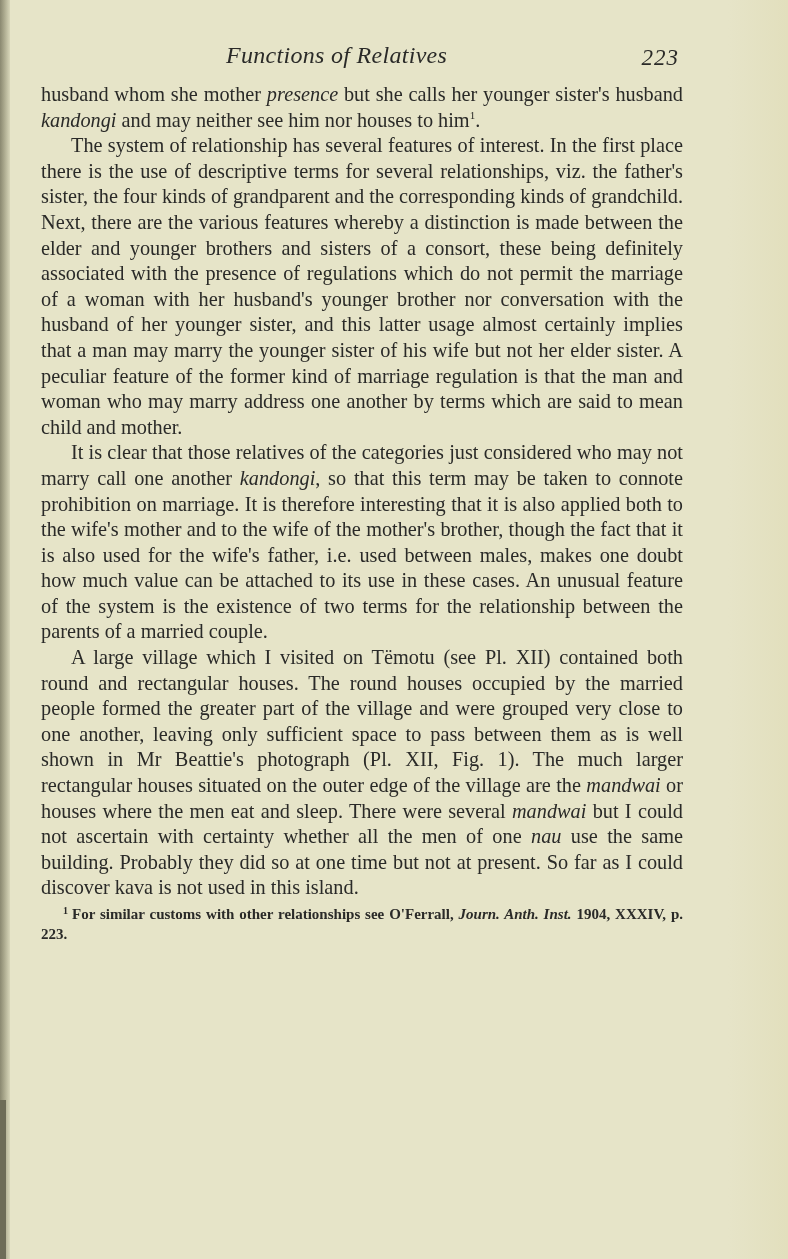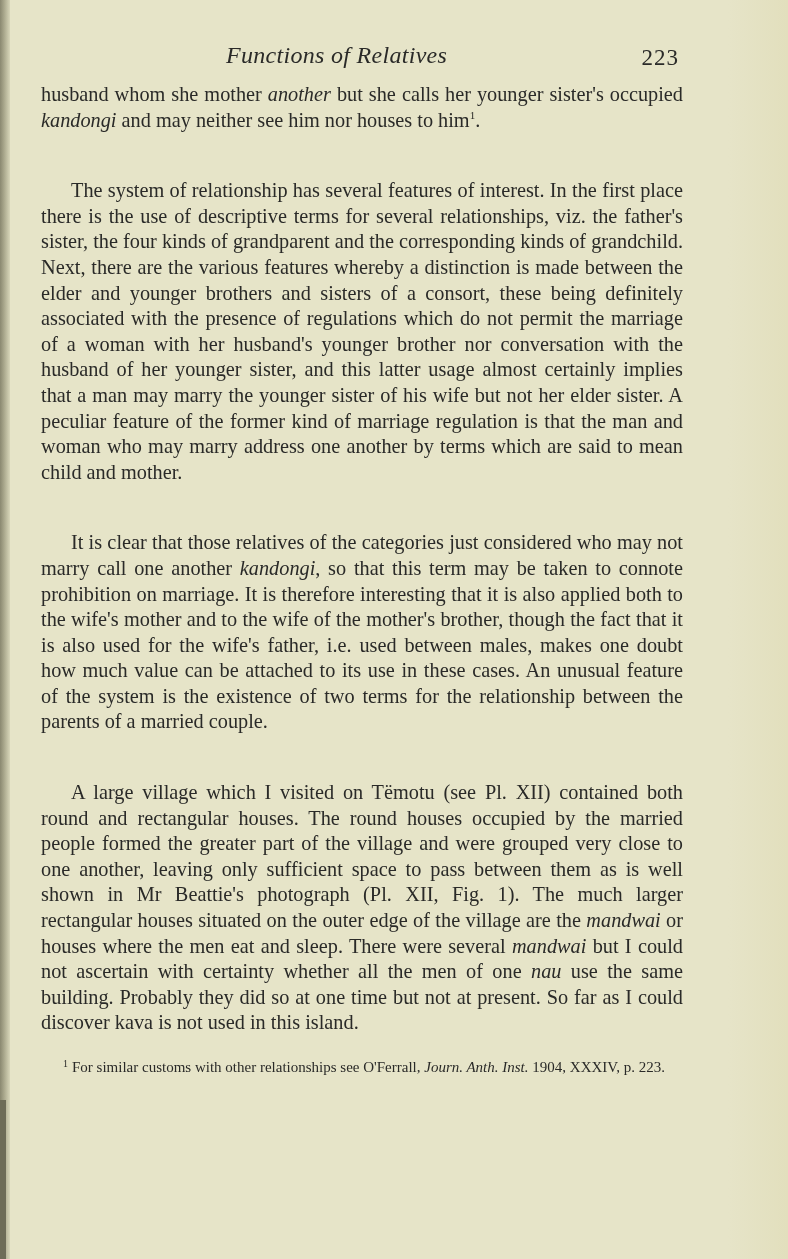--- a/index.html
+++ b/index.html
@@ -29,55 +29,55 @@
     position: relative; height: 38px;
     font-size: 24px;
     text-align: right;
   }
   .running-title {
     position: absolute; left: 185px; top: 2px;
     font-style: italic; letter-spacing: 0.3px;
   }
   .page-number {
     position: absolute; right: 4px; top: 5px;
-    font-size: 23px; letter-spacing: 1px;
+    font-size: 23px; letter-spacing: 1px; font-style: italic;
   }
   .body-text {
     font-size: 20.3px;
     line-height: 25.6px;
     text-align: justify;
     margin-top: 4px;
   }
   .body-text p { margin: 0; }
-  .body-text p.indent { text-indent: 30px; margin-top: 45px; }
+  .body-text p.indent { text-indent: 30px; }
   .body-text i { font-style: italic; }
   sup.fnref { font-size: 11px; vertical-align: 8px; line-height: 0; }
   .footnote {
-    margin-top: 18px;
     font-size: 15px; line-height: 20px;
     text-align: justify;
+    font-weight: bold;
   }
   .footnote .fn-mark { font-size: 10px; vertical-align: 5px; margin-left: 22px; margin-right: 4px; }
   .footnote i { font-style: italic; }
 </style>
 </head>
 <body>
 
 <div class="gutter"></div>
 <div class="gutter-dark"></div>
 <div class="right-shade"></div>
 
 <div class="page">
   <div class="running-head">
     <span class="running-title">Functions of Relatives</span>
     <span class="page-number">223</span>
   </div>
 
   <div class="body-text">
-    <p><span>husband whom she mother </span><i>another</i><span> but she calls her younger sister's occupied </span><i>kandongi</i><span> and may neither see him nor houses to him</span><sup class="fnref">1</sup><span>.</span></p>
+    <p><span>husband whom she mother </span><i>presence</i><span> but she calls her younger sister's husband </span><i>kandongi</i><span> and may neither see him nor houses to him</span><sup class="fnref">1</sup><span>.</span></p>
     <p class="indent"><span>The system of relationship has several features of interest. In the first place there is the use of descriptive terms for several relationships, viz. the father's sister, the four kinds of grandparent and the corresponding kinds of grandchild.  Next, there are the various features whereby a distinction is made between the elder and younger brothers and sisters of a consort, these being definitely associated with the presence of regulations which do not permit the marriage of a woman with her husband's younger brother nor conversation with the husband of her younger sister, and this latter usage almost certainly implies that a man may marry the younger sister of his wife but not her elder sister.  A peculiar feature of the former kind of marriage regulation is that the man and woman who may marry address one another by terms which are said to mean child and mother.</span></p>
     <p class="indent"><span>It is clear that those relatives of the categories just considered who may not marry call one another </span><i>kandongi</i><span>, so that this term may be taken to connote prohibition on marriage. It is therefore interesting that it is also applied both to the wife's mother and to the wife of the mother's brother, though the fact that it is also used for the wife's father, i.e. used between males, makes one doubt how much value can be attached to its use in these cases.  An unusual feature of the system is the existence of two terms for the relationship between the parents of a married couple.</span></p>
     <p class="indent"><span>A large village which I visited on Tëmotu (see Pl. XII) contained both round and rectangular houses.  The round houses occupied by the married people formed the greater part of the village and were grouped very close to one another, leaving only sufficient space to pass between them as is well shown in Mr Beattie's photograph (Pl. XII, Fig. 1).  The much larger rectangular houses situated on the outer edge of the village are the </span><i>mandwai</i><span> or houses where the men eat and sleep.  There were several </span><i>mandwai</i><span> but I could not ascertain with certainty whether all the men of one </span><i>nau</i><span> use the same building.  Probably they did so at one time but not at present. So far as I could discover kava is not used in this island.</span></p>
   </div>
 
   <div class="footnote">
     <span class="fn-mark">1</span><span><span>For similar customs with other relationships see O'Ferrall, </span><i>Journ. Anth. Inst.</i><span> 1904, XXXIV, p. 223.</span></span>
   </div>
 </div>
 

